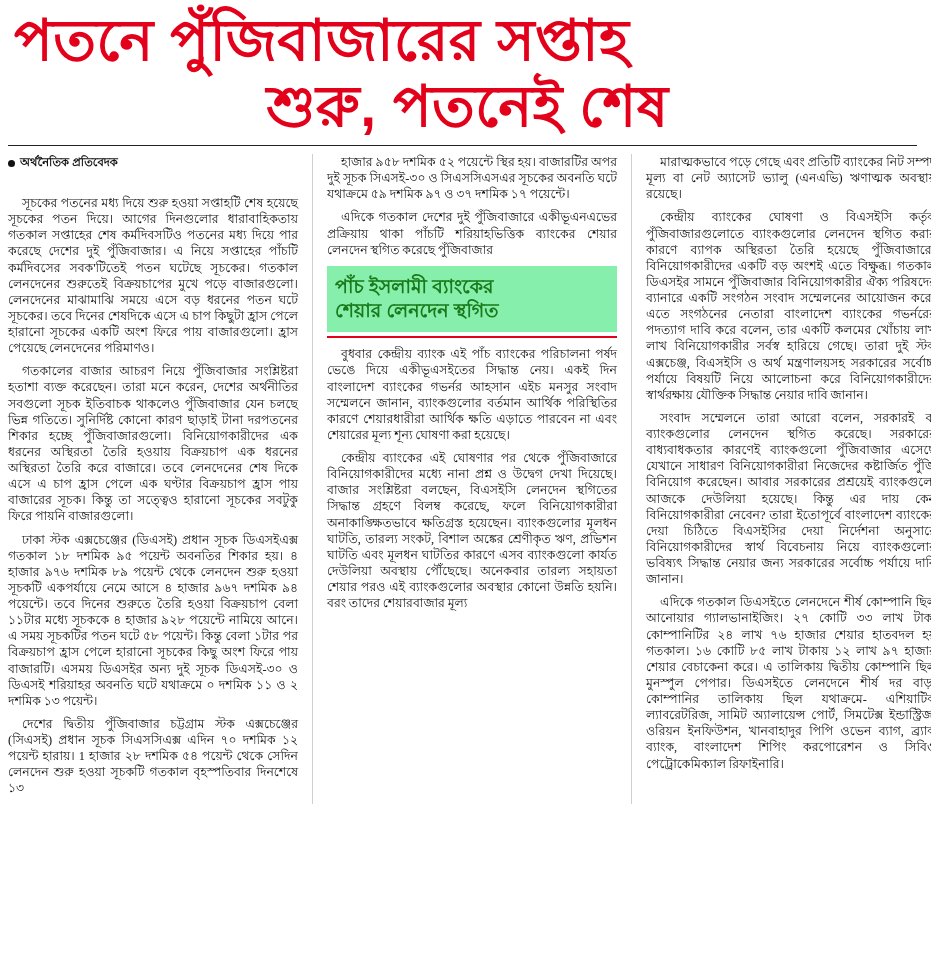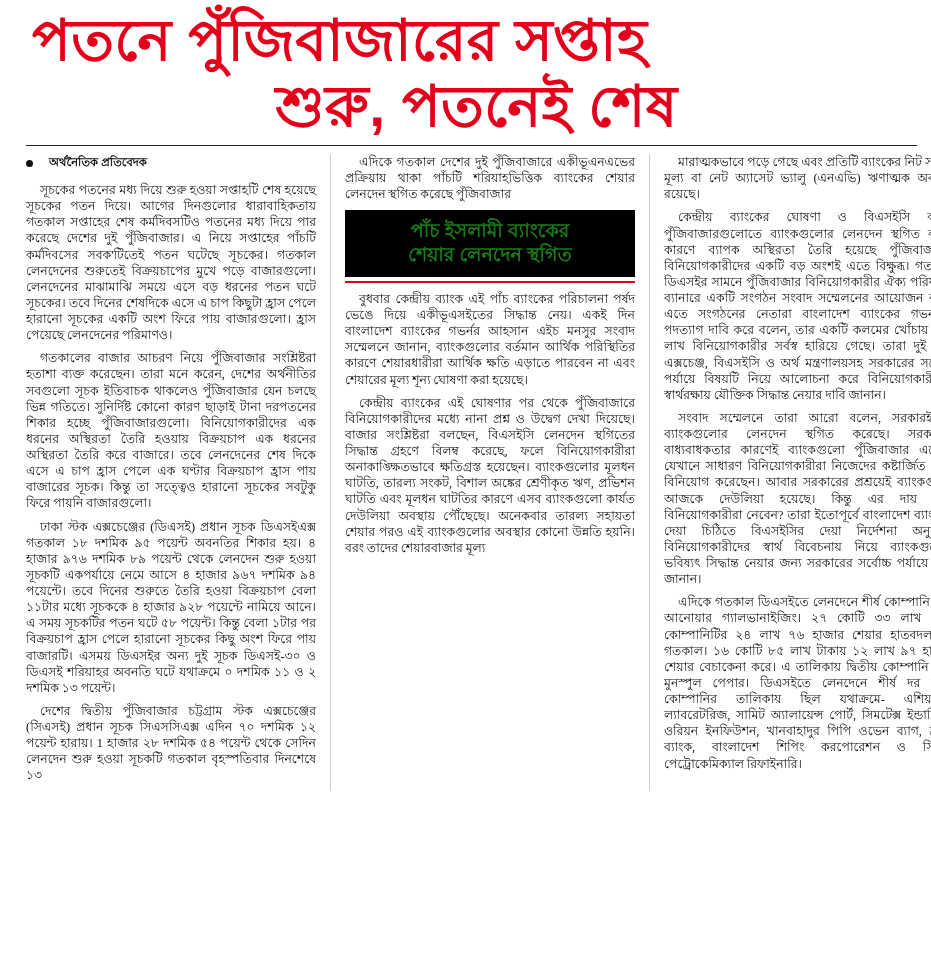--- a/index.html
+++ b/index.html
@@ -9,21 +9,21 @@
     background:#ffffff;
     font-family:"Liberation Serif", serif;
     color:#111;
     overflow:hidden;
   }
   .page{
     width:931px;
     height:965px;
     position:relative;
     box-sizing:border-box;
-    padding:10px 14px 6px 26px;
+    padding:10px 14px 6px 8px;
   }
   .headline{
     color:#e2001a;
     font-family:"Liberation Sans", sans-serif;
     font-weight:bold;
     letter-spacing:0.5px;
     line-height:1.08;
     margin:0 0 6px 0;
   }
   .headline .l1{
@@ -51,44 +51,44 @@
   }
   .col{
     width:290px;
     flex:0 0 290px;
   }
   .byline{
     font-family:"Liberation Sans", sans-serif;
     font-weight:bold;
     font-size:11.5px;
     color:#111;
-    margin-bottom:9px;
+    margin-bottom:22px;
     display:flex;
     align-items:center;
-    gap:16px;
+    gap:5px;
   }
   .bullet{
     width:7px;height:7px;border-radius:50%;
     background:#111;display:inline-block;flex:0 0 7px;
   }
   p.body{
     font-size:12.4px;
     line-height:1.30;
     text-align:justify;
     margin:0 0 7px 0;
     text-indent:14px;
     word-spacing:-0.3px;
   }
   p.body.first{ text-indent:14px; }
   .pullbox{
-    background:#000000;
+    background:#86efac;
     border:0;
     margin:8px 0 2px 0;
     padding:9px 8px 10px 8px;
-    text-align:center;
+    text-align:left;
   }
   .pullbox .t{
     color:#1a7a1a;
     font-family:"Liberation Sans", sans-serif;
     font-weight:bold;
     font-size:19px;
     line-height:1.25;
     display:block;
   }
   .pullrule{
@@ -124,20 +124,21 @@
       </div>
       <p class="body first">সূচকের পতনের মধ্য দিয়ে শুরু হওয়া সপ্তাহটি শেষ হয়েছে সূচকের পতন দিয়ে। আগের দিনগুলোর ধারাবাহিকতায় গতকাল সপ্তাহের শেষ কর্মদিবসটিও পতনের মধ্য দিয়ে পার করেছে দেশের দুই পুঁজিবাজার। এ নিয়ে সপ্তাহের পাঁচটি কর্মদিবসের সবক'টিতেই পতন ঘটেছে সূচকের। গতকাল লেনদেনের শুরুতেই বিক্রয়চাপের মুখে পড়ে বাজারগুলো। লেনদেনের মাঝামাঝি সময়ে এসে বড় ধরনের পতন ঘটে সূচকের। তবে দিনের শেষদিকে এসে এ চাপ কিছুটা হ্রাস পেলে হারানো সূচকের একটি অংশ ফিরে পায় বাজারগুলো। হ্রাস পেয়েছে লেনদেনের পরিমাণও।</p>
       <p class="body">গতকালের বাজার আচরণ নিয়ে পুঁজিবাজার সংশ্লিষ্টরা হতাশা ব্যক্ত করেছেন। তারা মনে করেন, দেশের অর্থনীতির সবগুলো সূচক ইতিবাচক থাকলেও পুঁজিবাজার যেন চলছে ভিন্ন গতিতে। সুনির্দিষ্ট কোনো কারণ ছাড়াই টানা দরপতনের শিকার হচ্ছে পুঁজিবাজারগুলো। বিনিয়োগকারীদের এক ধরনের অস্থিরতা তৈরি হওয়ায় বিক্রয়চাপ এক ধরনের অস্থিরতা তৈরি করে বাজারে। তবে লেনদেনের শেষ দিকে এসে এ চাপ হ্রাস পেলে এক ঘণ্টার বিক্রয়চাপ হ্রাস পায় বাজারের সূচক। কিন্তু তা সত্ত্বেও হারানো সূচকের সবটুকু ফিরে পায়নি বাজারগুলো।</p>
       <p class="body">ঢাকা স্টক এক্সচেঞ্জের (ডিএসই) প্রধান সূচক ডিএসইএক্স গতকাল ১৮ দশমিক ৯৫ পয়েন্ট অবনতির শিকার হয়। ৪ হাজার ৯৭৬ দশমিক ৮৯ পয়েন্ট থেকে লেনদেন শুরু হওয়া সূচকটি একপর্যায়ে নেমে আসে ৪ হাজার ৯৬৭ দশমিক ৯৪ পয়েন্টে। তবে দিনের শুরুতে তৈরি হওয়া বিক্রয়চাপ বেলা ১১টার মধ্যে সূচককে ৪ হাজার ৯২৮ পয়েন্টে নামিয়ে আনে। এ সময় সূচকটির পতন ঘটে ৫৮ পয়েন্ট। কিন্তু বেলা ১টার পর বিক্রয়চাপ হ্রাস পেলে হারানো সূচকের কিছু অংশ ফিরে পায় বাজারটি। এসময় ডিএসইর অন্য দুই সূচক ডিএসই-৩০ ও ডিএসই শরিয়াহর অবনতি ঘটে যথাক্রমে ০ দশমিক ১১ ও ২ দশমিক ১৩ পয়েন্ট।</p>
       <p class="body">দেশের দ্বিতীয় পুঁজিবাজার চট্টগ্রাম স্টক এক্সচেঞ্জের (সিএসই) প্রধান সূচক সিএসসিএক্স এদিন ৭০ দশমিক ১২ পয়েন্ট হারায়। 1 হাজার ২৮ দশমিক ৫৪ পয়েন্ট থেকে সেদিন লেনদেন শুরু হওয়া সূচকটি গতকাল বৃহস্পতিবার দিনশেষে ১৩</p>
     </div>
 
     <div class="col-sep"></div>
 
     <div class="col">
+      <p class="body">হাজার ৯৫৮ দশমিক ৫২ পয়েন্টে স্থির হয়। বাজারটির অপর দুই সূচক সিএসই-৩০ ও সিএসসিএসএর সূচকের অবনতি ঘটে যথাক্রমে ৫৯ দশমিক ৯৭ ও ৩৭ দশমিক ১৭ পয়েন্টে।</p>
       <p class="body">এদিকে গতকাল দেশের দুই পুঁজিবাজারে একীভূএনএভের প্রক্রিয়ায় থাকা পাঁচটি শরিয়াহভিত্তিক ব্যাংকের শেয়ার লেনদেন স্থগিত করেছে পুঁজিবাজার</p>
 
       <div class="pullbox">
         <span class="t">পাঁচ ইসলামী ব্যাংকের</span>
         <span class="t">শেয়ার লেনদেন স্থগিত</span>
       </div>
       <hr class="pullrule">
 
       <p class="body">বুধবার কেন্দ্রীয় ব্যাংক এই পাঁচ ব্যাংকের পরিচালনা পর্ষদ ভেঙে দিয়ে একীভূএসইতের সিদ্ধান্ত নেয়। একই দিন বাংলাদেশ ব্যাংকের গভর্নর আহসান এইচ মনসুর সংবাদ সম্মেলনে জানান, ব্যাংকগুলোর বর্তমান আর্থিক পরিস্থিতির কারণে শেয়ারধারীরা আর্থিক ক্ষতি এড়াতে পারবেন না এবং শেয়ারের মূল্য শূন্য ঘোষণা করা হয়েছে।</p>
       <p class="body">কেন্দ্রীয় ব্যাংকের এই ঘোষণার পর থেকে পুঁজিবাজারে বিনিয়োগকারীদের মধ্যে নানা প্রশ্ন ও উদ্বেগ দেখা দিয়েছে। বাজার সংশ্লিষ্টরা বলছেন, বিএসইসি লেনদেন স্থগিতের সিদ্ধান্ত গ্রহণে বিলম্ব করেছে, ফলে বিনিয়োগকারীরা অনাকাঙ্ক্ষিতভাবে ক্ষতিগ্রস্ত হয়েছেন। ব্যাংকগুলোর মূলধন ঘাটতি, তারল্য সংকট, বিশাল অঙ্কের শ্রেণীকৃত ঋণ, প্রভিশন ঘাটতি এবং মূলধন ঘাটতির কারণে এসব ব্যাংকগুলো কার্যত দেউলিয়া অবস্থায় পৌঁছেছে। অনেকবার তারল্য সহায়তা শেয়ার পরও এই ব্যাংকগুলোর অবস্থার কোনো উন্নতি হয়নি। বরং তাদের শেয়ারবাজার মূল্য</p>

